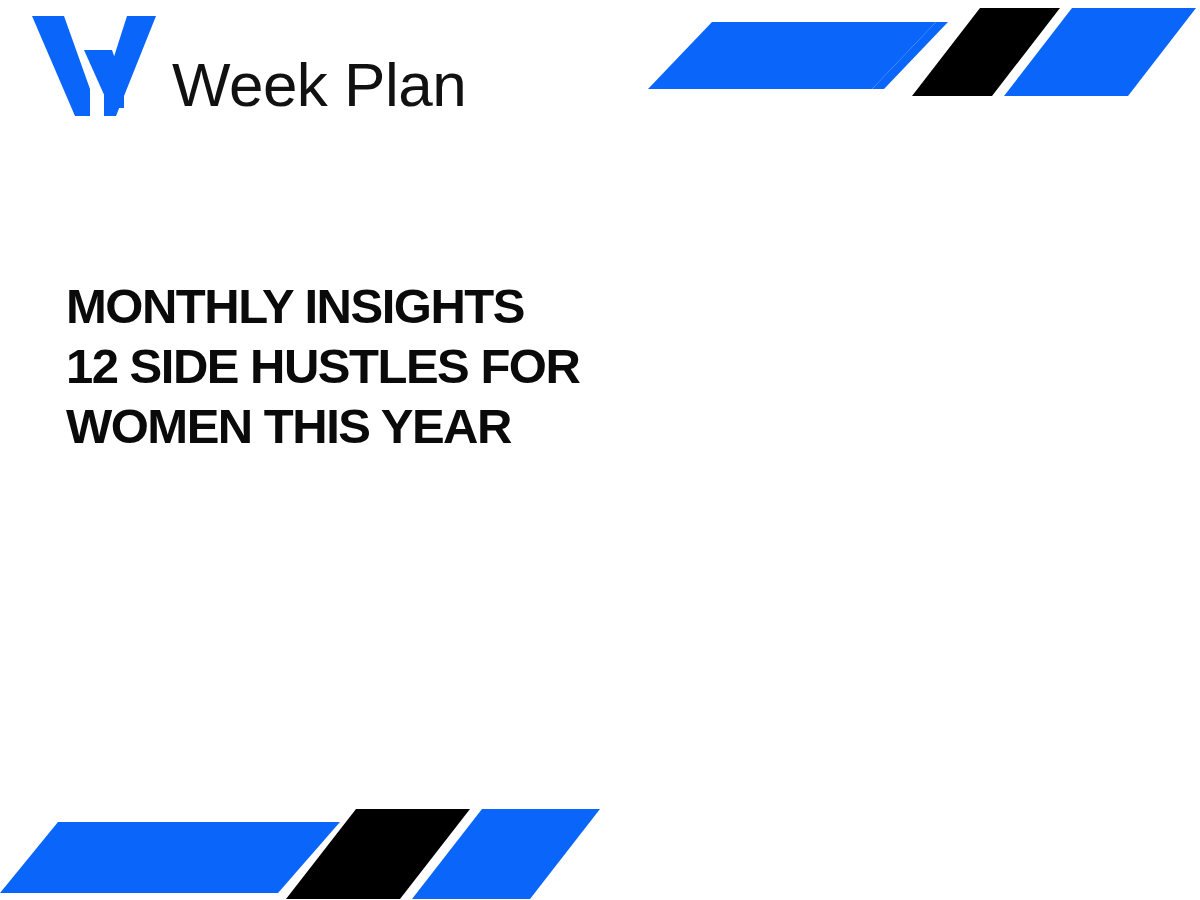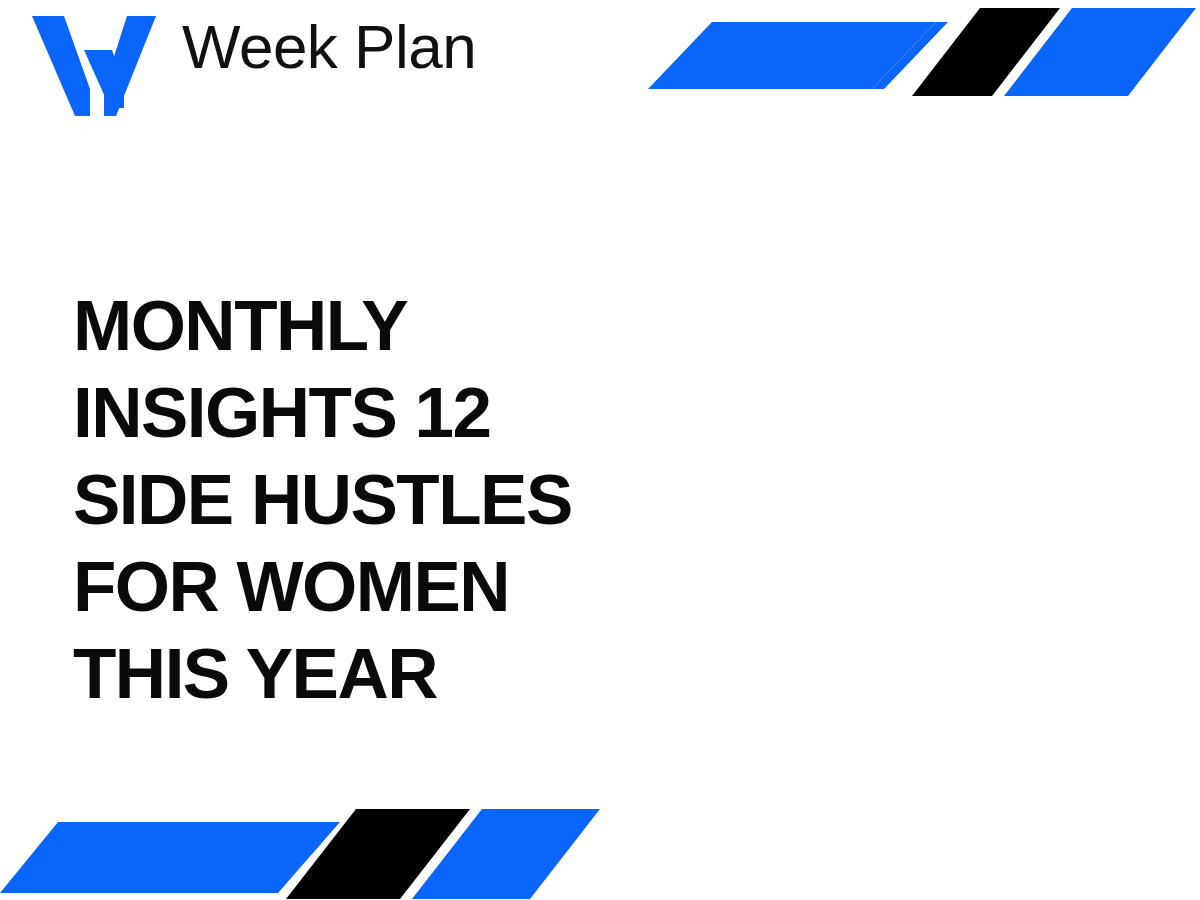--- a/index.html
+++ b/index.html
@@ -18,22 +18,22 @@
     background: #ffffff;
     overflow: hidden;
   }
 
   
   .brand {
     position: absolute;
     left: 28px;
     top: 12px;
     display: flex;
-    align-items: flex-start;
-    gap: 22px;
+    align-items: flex-end;
+    gap: 12px;
   }
   .brand-mark {
     width: 132px;
     height: 104px;
     display: block;
   }
   .brand-name {
     font-family: "Liberation Sans", sans-serif;
     font-size: 62px;
     font-weight: 400;
@@ -63,26 +63,26 @@
   }
 
   
   .headline {
     position: absolute;
     left: 58px;
     top: 268px;
     width: 520px;
     font-family: "Liberation Sans", sans-serif;
     font-weight: 700;
-    font-size: 71px;
+    font-size: 49px;
     line-height: 1.225;
     letter-spacing: -1.5px;
     color: #0a0a0a;
     text-transform: uppercase;
-    margin: 15px;
+    margin: 8px;
   }
 
   
   .portrait {
     position: absolute;
     left: 780px;
     top: 272px;
     width: 302px;
     height: 380px;
   }

